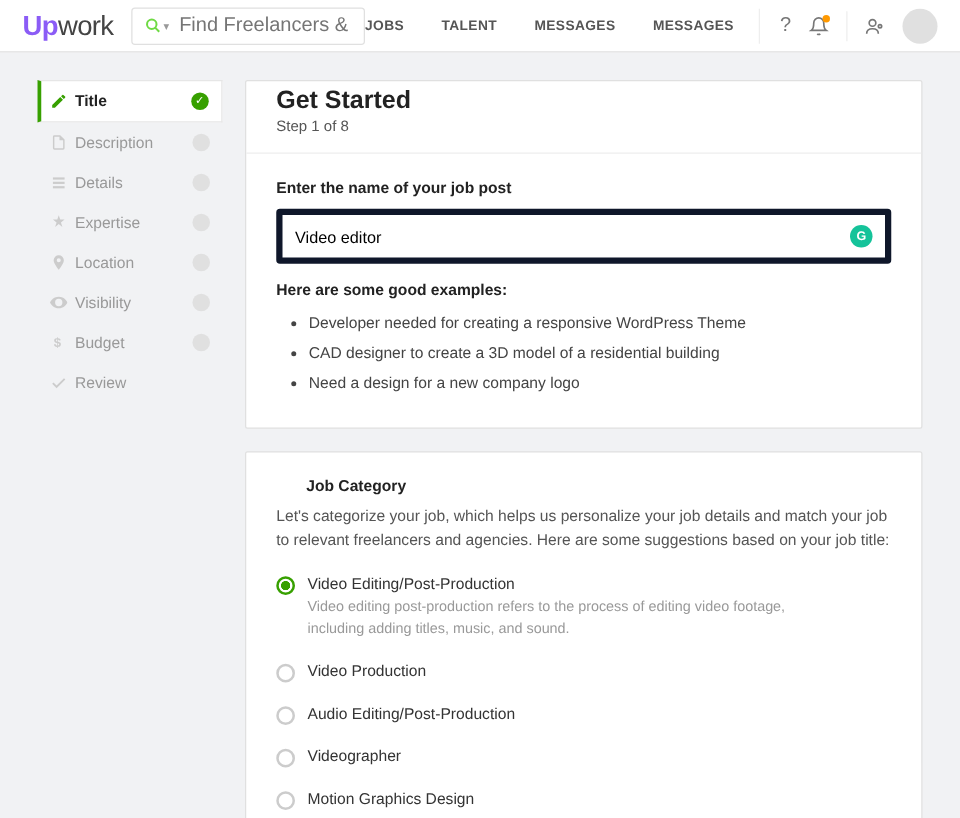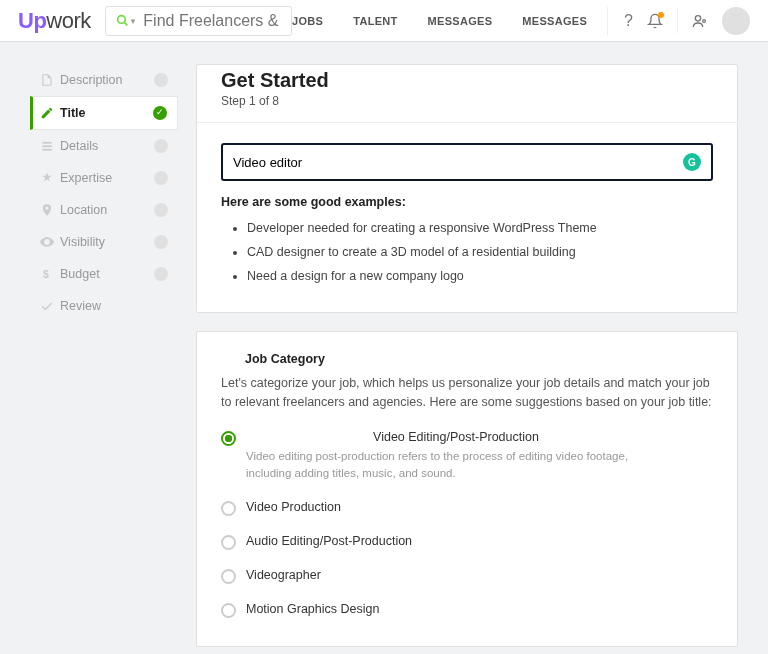--- a/index.html
+++ b/index.html
@@ -39,34 +39,34 @@
     
     
     .content { flex: 1; }
     .panel { background: #fff; border: 1px solid #e0e0e0; border-radius: 2px; margin-bottom: 18px; }
     .panel-head { padding: 4px 24px 14px; border-bottom: 1px solid #eee; }
     .panel-head h1 { font-size: 20px; font-weight: 700; margin-bottom: 2px; }
     .panel-head .sub { font-size: 12px; color: #555; }
     .panel-body { padding: 20px 24px 24px; }
     
     .field-label { font-size: 12.5px; font-weight: 700; margin-bottom: 10px; display: block; }
-    .text-input-wrap { border: 2px solid #0f172a; border-radius: 3px; display: flex; align-items: center; padding: 8px 10px; margin-bottom: 14px; }
+    .text-input-wrap { border: 5px solid #0f172a; border-radius: 3px; display: flex; align-items: center; padding: 8px 10px; margin-bottom: 14px; }
     .text-input-wrap input { border: none; outline: none; font-size: 13px; flex: 1; }
     .grammarly { width: 18px; height: 18px; background: #15c39a; border-radius: 50%; display:flex; align-items:center; justify-content:center; color:#fff; font-size:10px; font-weight:700; }
     
     .examples-label { font-size: 12.5px; font-weight: 700; margin-bottom: 8px; }
     .examples { list-style: disc; padding-left: 26px; font-size: 12.5px; color: #444; line-height: 1.9; }
     
     .section-title { font-size: 12.5px; font-weight: 700; margin-bottom: 8px; margin-left: 24px; }
     .section-desc { font-size: 12.5px; color: #555; line-height: 1.5; margin-bottom: 14px; }
     
     .radio-opt { display: flex; align-items: flex-start; padding: 4px 0; cursor: pointer; }
     .radio-opt .radio { width: 15px; height: 15px; border: 2px solid #ccc; border-radius: 50%; margin-right: 10px; margin-top: 1px; flex-shrink: 0; }
     .radio-opt.selected .radio { border-color: #37a000; background: radial-gradient(circle, #37a000 45%, #fff 50%); }
-    .radio-opt .radio-body .label { font-size: 12.5px; color: #333; text-align: center; }
+    .radio-opt .radio-body .label { font-size: 12.5px; color: #333; }
     .radio-opt .radio-body .desc { font-size: 11.5px; color: #999; line-height: 1.5; margin-top: 4px; max-width: 420px; }
     .radio-group { display:flex; flex-direction:column; gap:10px; }
     
     svg { display:block; }
   </style>
 </head>
 <body>
 
 <div class="header">
   <div class="logo">
@@ -104,36 +104,36 @@
           <circle cx="18" cy="12" r="2"></circle>
         </svg>
     </span>
     <div class="avatar"></div>
   </div>
 </div>
 
 <div class="container">
 
   <div class="sidebar">
+    <div class="step active">
+      <span class="step-icon">
+          <svg width="14" height="14" viewBox="0 0 24 24" fill="currentColor">
+            <path d="M3 17.25V21h3.75L17.81 9.94l-3.75-3.75L3 17.25zM20.71 7.04a1 1 0 0 0 0-1.41l-2.34-2.34a1 1 0 0 0-1.41 0l-1.83 1.83 3.75 3.75 1.83-1.83z"></path>
+          </svg>
+        </span>
+      <span class="step-label">Title</span>
+      <span class="status"></span>
+    </div>
     <div class="step">
       <span class="step-icon">
           <svg width="14" height="14" viewBox="0 0 24 24" fill="currentColor">
             <path d="M14 2H6a2 2 0 0 0-2 2v16a2 2 0 0 0 2 2h12a2 2 0 0 0 2-2V8l-6-6zM6 20V4h7v5h5v11H6z"></path>
           </svg>
         </span>
       <span class="step-label">Description</span>
-      <span class="status"></span>
-    </div>
-    <div class="step active">
-      <span class="step-icon">
-          <svg width="14" height="14" viewBox="0 0 24 24" fill="currentColor">
-            <path d="M3 17.25V21h3.75L17.81 9.94l-3.75-3.75L3 17.25zM20.71 7.04a1 1 0 0 0 0-1.41l-2.34-2.34a1 1 0 0 0-1.41 0l-1.83 1.83 3.75 3.75 1.83-1.83z"></path>
-          </svg>
-        </span>
-      <span class="step-label">Title</span>
       <span class="status"></span>
     </div>
     <div class="step">
       <span class="step-icon">
           <svg width="14" height="14" viewBox="0 0 24 24" fill="currentColor">
             <rect x="4" y="5" width="16" height="3"></rect>
             <rect x="4" y="11" width="16" height="3"></rect>
             <rect x="4" y="17" width="16" height="3"></rect>
           </svg>
         </span>
@@ -187,20 +187,21 @@
   </div>
 
   <div class="content">
 
     <div class="panel">
       <div class="panel-head">
         <h1>Get Started</h1>
         <div class="sub">Step 1 of 8</div>
       </div>
       <div class="panel-body">
+        <label class="field-label">Enter the name of your job post</label>
         <div class="text-input-wrap">
           <input type="text" value="Video editor" style="">
           <div class="grammarly">G</div>
         </div>
         <div class="examples-label">Here are some good examples:</div>
         <ul class="examples">
           <li>Developer needed for creating a responsive WordPress Theme</li>
           <li>CAD designer to create a 3D model of a residential building</li>
           <li>Need a design for a new company logo</li>
         </ul>

